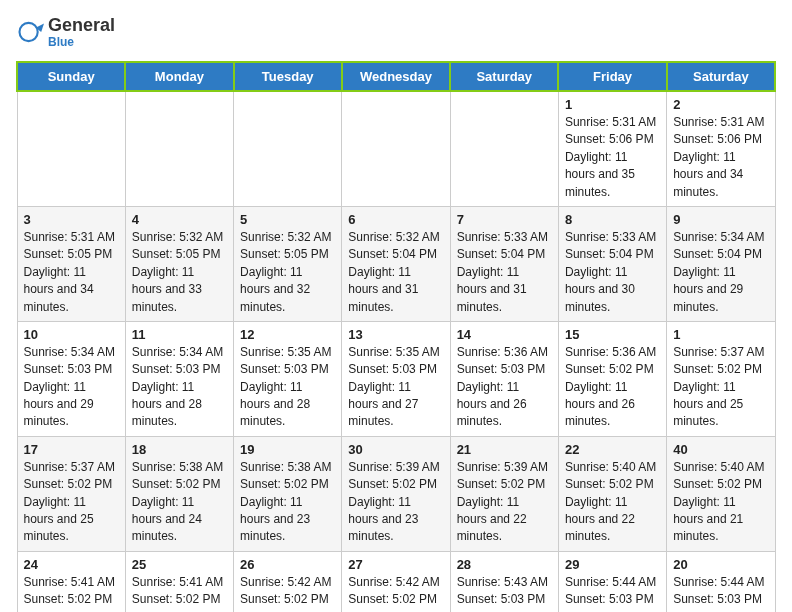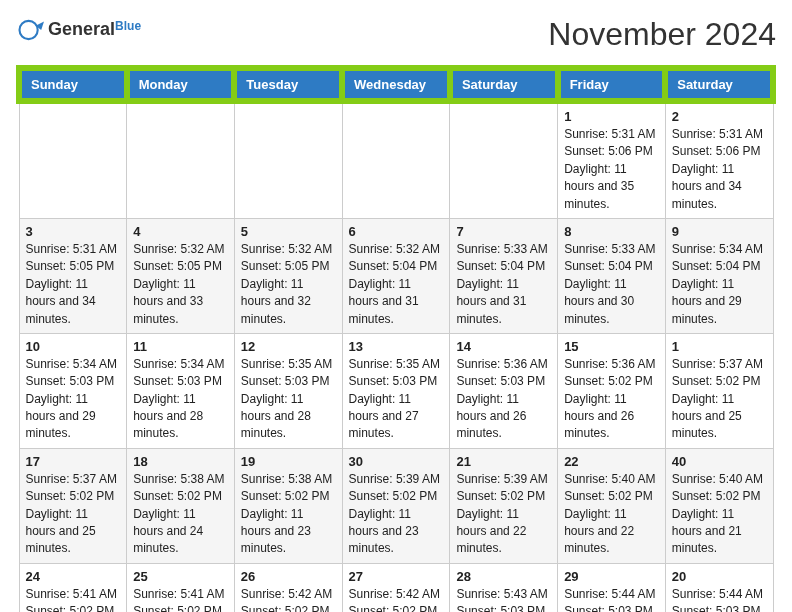--- a/index.html
+++ b/index.html
@@ -16,21 +16,21 @@
       align-items: flex-start;
       margin-bottom: 12px;
     }
     .logo {
       display: flex;
       align-items: center;
       gap: 4px;
     }
     .logo-text {
       display: flex;
-      flex-direction: row;
+      flex-direction: column;
       line-height: 1.1;
     }
     .logo-general {
       font-size: 18px;
       font-weight: bold;
       color: #333;
     }
     .logo-blue {
       font-size: 12px;
       font-weight: bold;
@@ -53,25 +53,25 @@
       color: #555;
     }
     .calendar {
       width: 100%;
       border-collapse: collapse;
       border: 1px solid #ccc;
     }
     .calendar th {
       background: #2E7BC4;
       color: #fff;
-      text-align: left;
+      text-align: center;
       padding: 6px 9px;
       font-size: 13px;
       font-weight: bold;
-      border: 6px solid #84cc16;
+      border: 2px solid #84cc16;
     }
     .calendar td {
       vertical-align: top;
       padding: 5px 6px;
       border: 1px solid #ccc;
       width: 108px;
       min-height: 80px;
       font-size: 11px;
       color: #222;
       background: #fff;
@@ -102,21 +102,20 @@
     <svg class="logo-icon" viewBox="0 0 40 40">
       <circle cx="18" cy="20" r="13" fill="none" stroke="#2E7BC4" stroke-width="3"></circle>
       <path d="M28 14 L40 8 L36 20 Z" fill="#2E7BC4"></path>
     </svg>
     <div class="logo-text">
       <span class="logo-general">General</span>
       <span class="logo-blue">Blue</span>
     </div>
   </div>
   <div class="title-block">
-    <div class="month-title">November 2024</div>
   </div>
 </div>
 
 <table class="calendar">
   <thead>
     <tr>
     <th>Sunday</th>
         <th>Monday</th>
         <th>Tuesday</th>
         <th>Wednesday</th>

